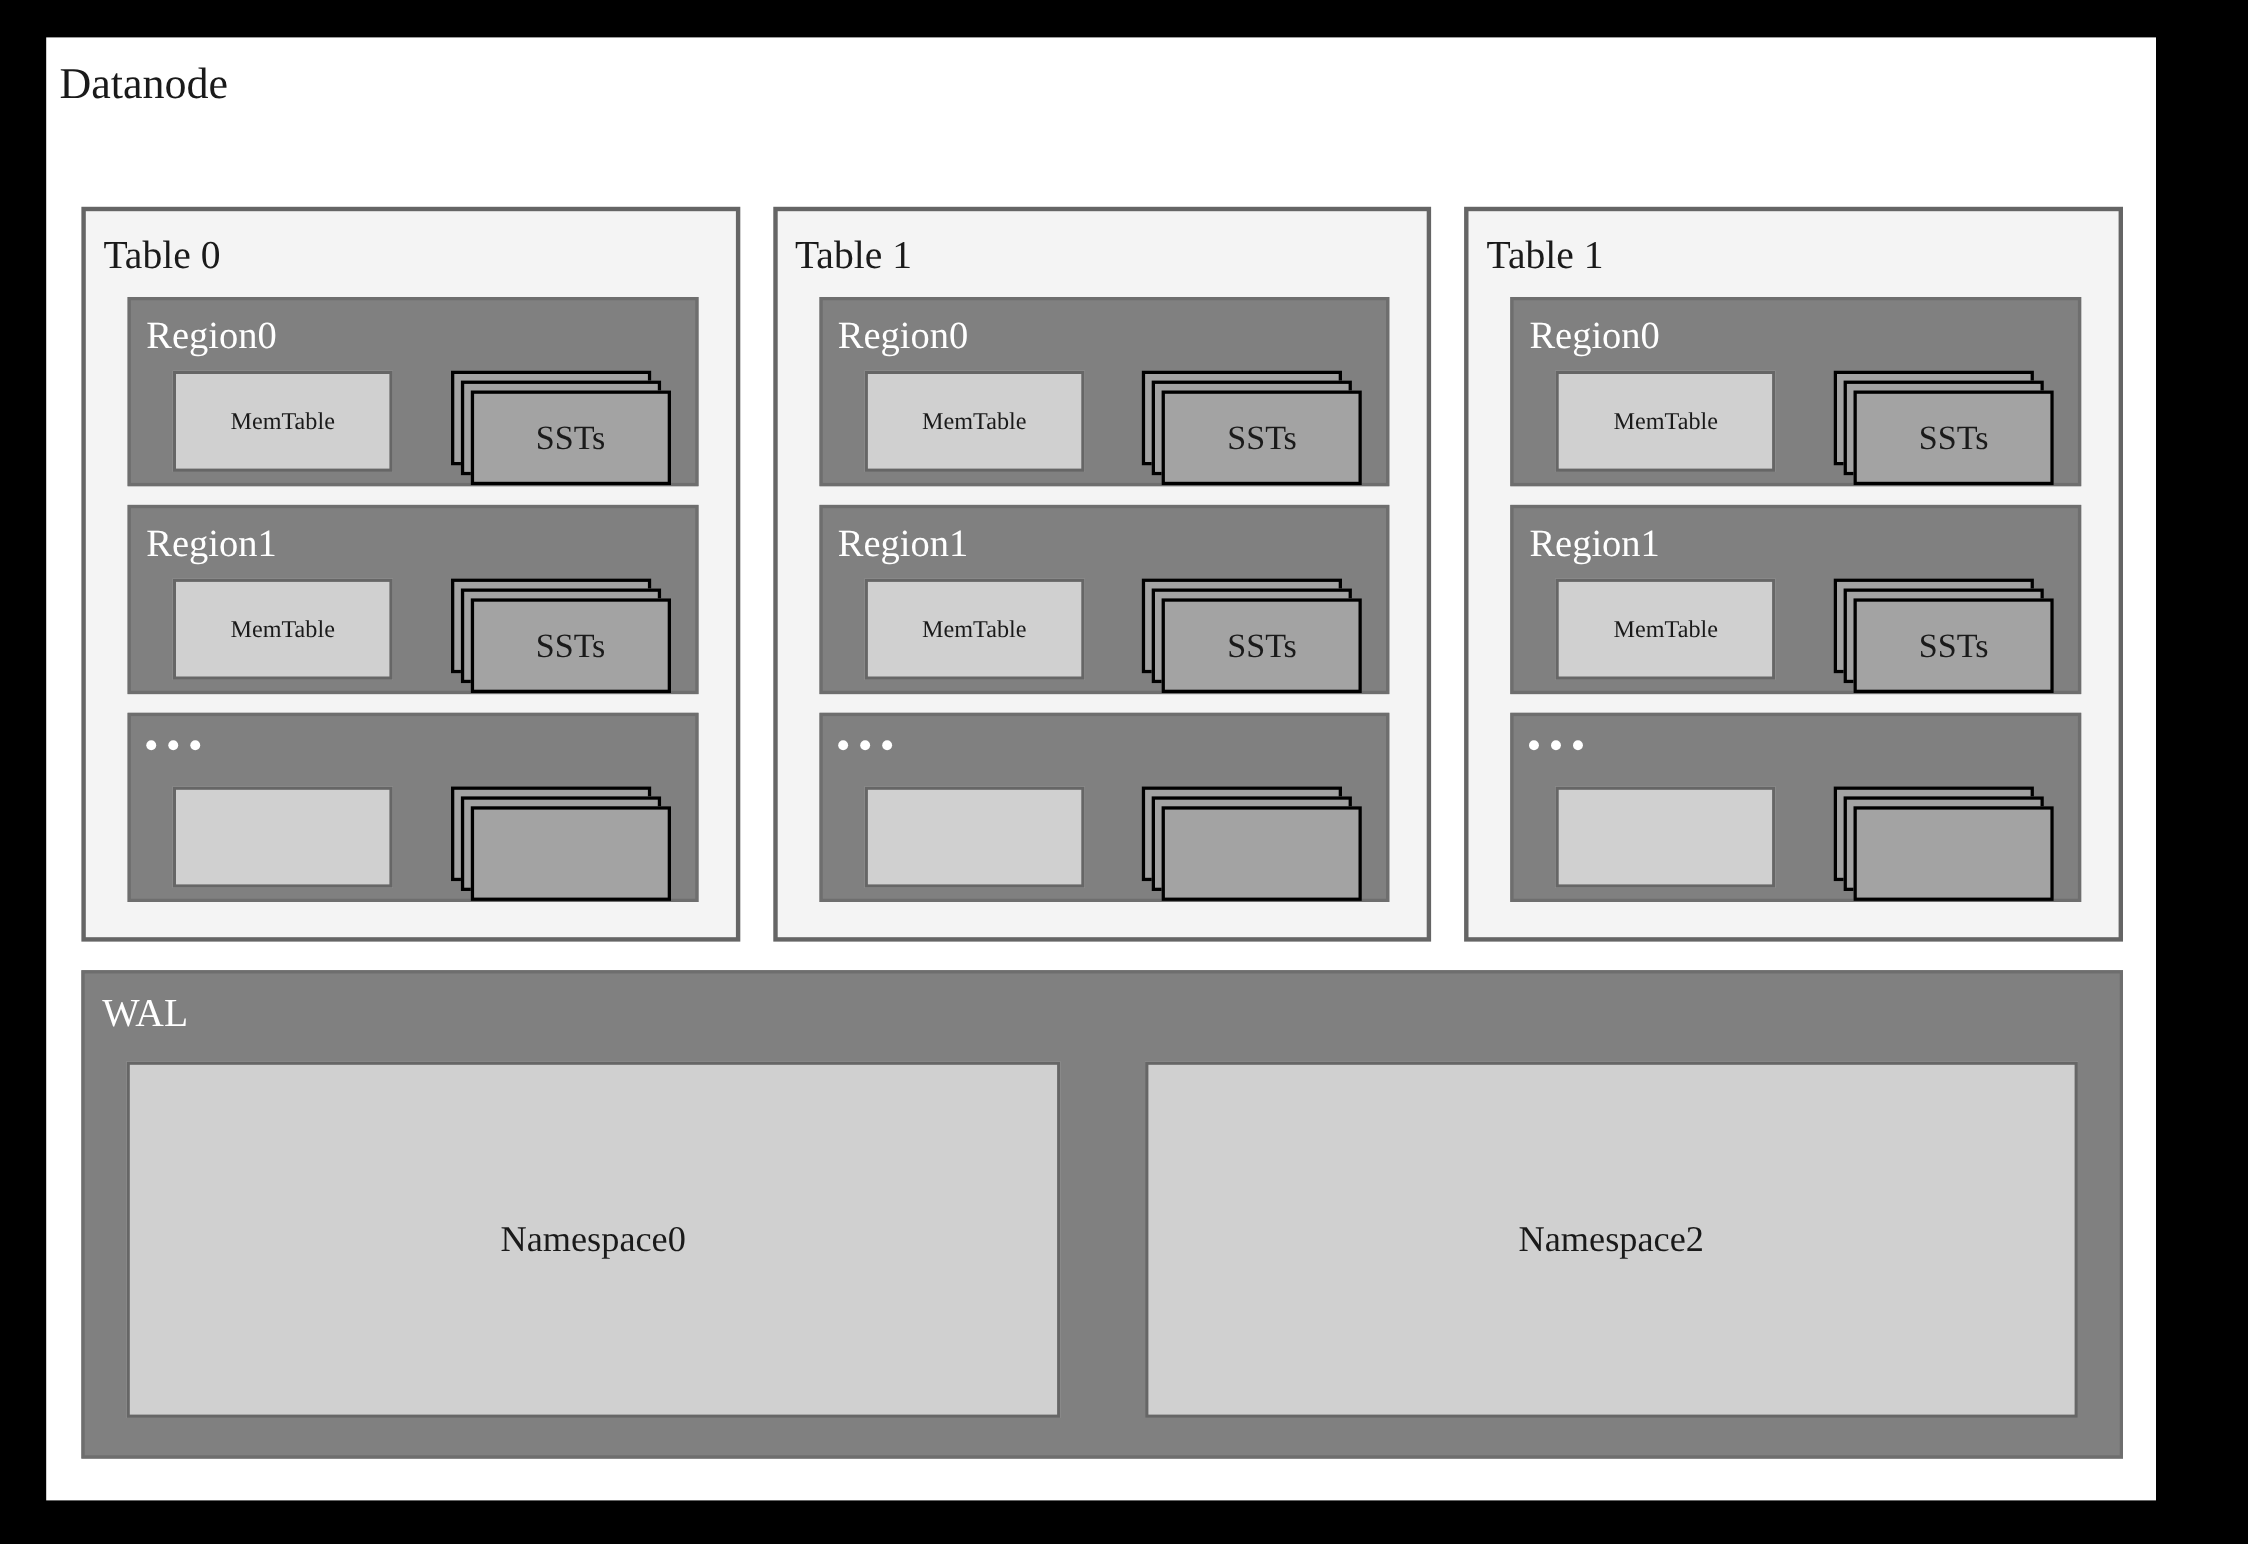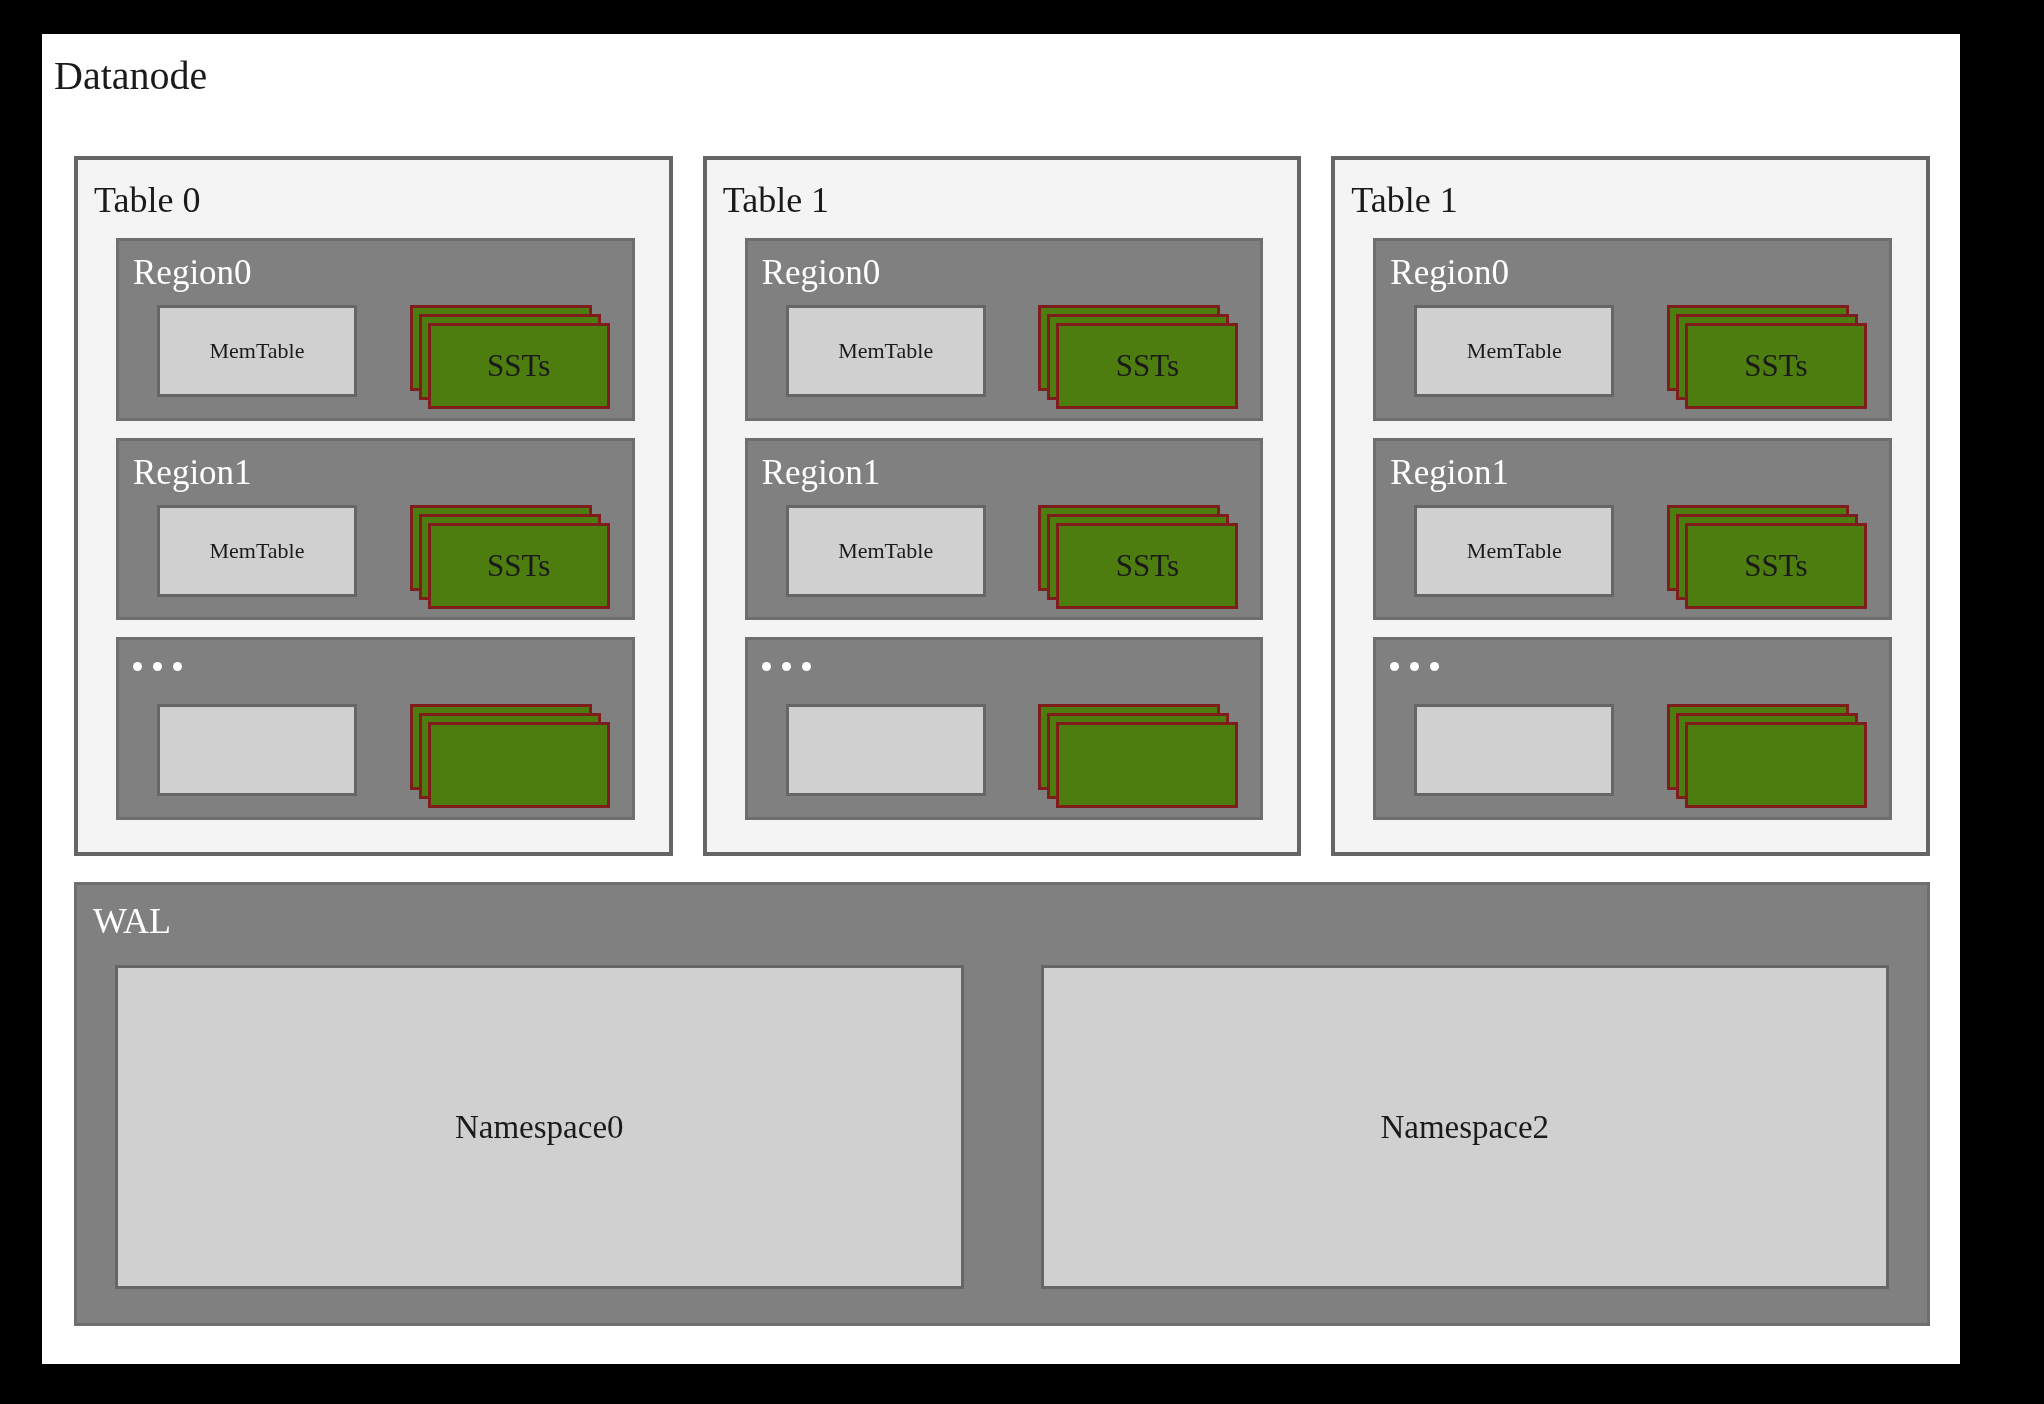--- a/index.html
+++ b/index.html
@@ -55,20 +55,21 @@
     gap: 30px;
   }
 
   .table-panel {
     flex: 1 1 0;
     background: #f4f4f4;
     border: 4px solid #656565;
     box-sizing: border-box;
     position: relative;
     padding: 0;
+    margin-top: 32px;
   }
 
   .table-title {
     position: absolute;
     left: 16px;
     top: 22px;
     font-size: 36px;
     color: #1a1a1a;
     line-height: 1;
     white-space: nowrap;
@@ -153,22 +154,22 @@
   .sst-stack {
     position: relative;
     width: 200px;
     height: 110px;
     flex: 0 0 auto;
   }
   .sst-sheet {
     position: absolute;
     width: 182px;
     height: 86px;
-    background: #4d7c0f;
-    border: 3px solid #7f1d1d;
+    background: #a3a3a3;
+    border: 3px solid #000000;
     box-sizing: border-box;
   }
   .sst-sheet.s1 { left: 0px;  top: 0px; }
   .sst-sheet.s2 { left: 9px;  top: 9px; }
   .sst-sheet.s3 {
     left: 18px; top: 18px;
     display: flex;
     align-items: center;
     justify-content: center;
     font-size: 31px;

